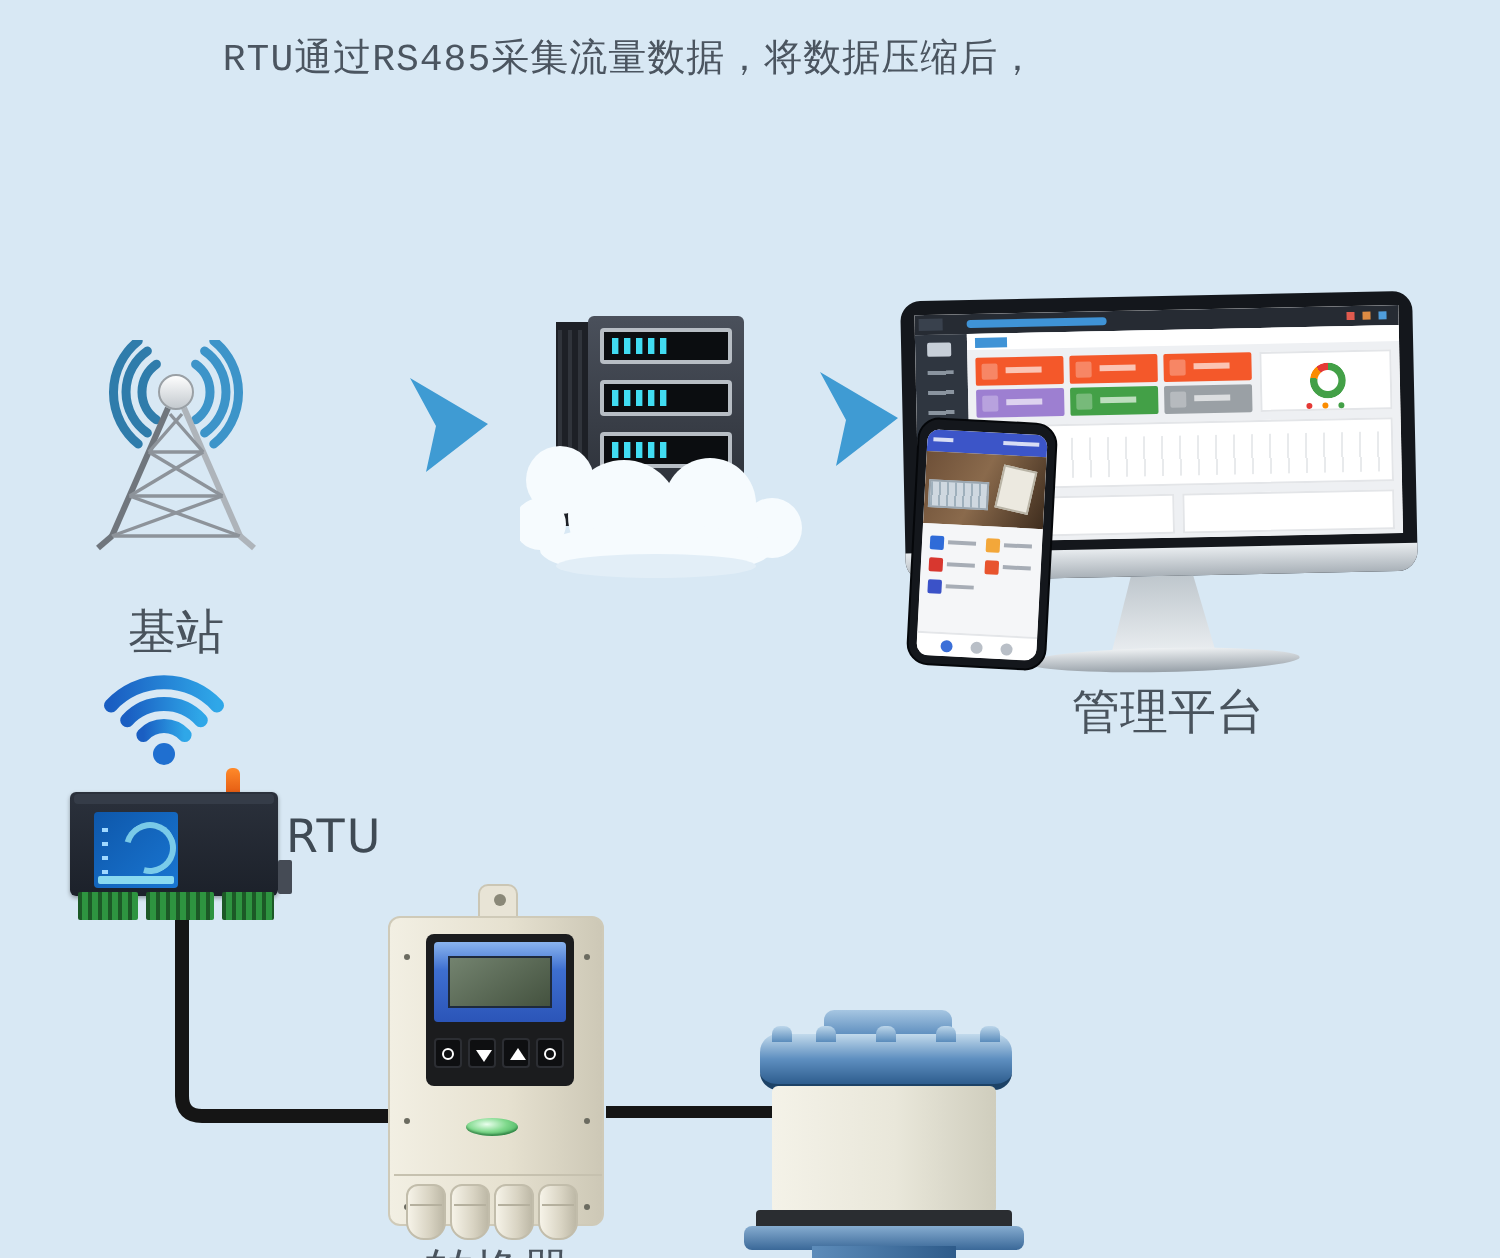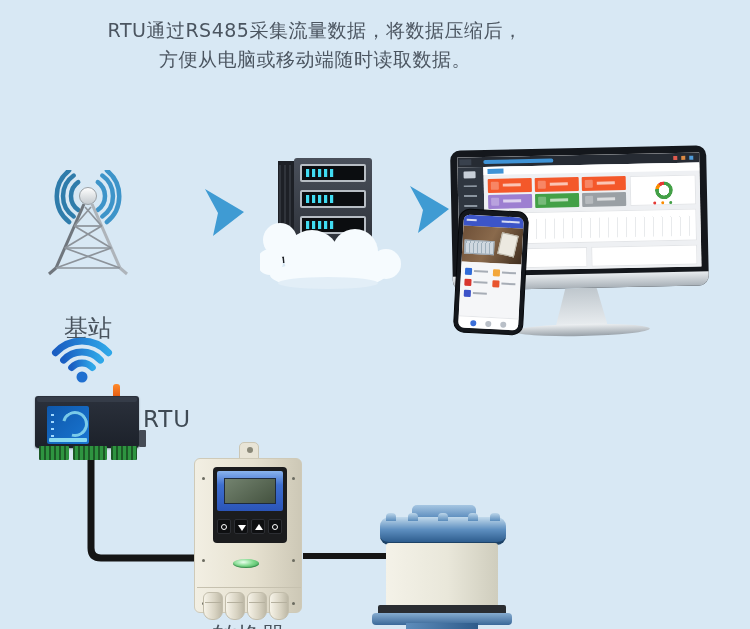--- a/index.html
+++ b/index.html
@@ -2,24 +2,24 @@
 <html><head>
 <meta charset="utf-8">
 <style>
   html,body{margin:0;padding:0;background:#d8e8f4;}
   *{box-sizing:border-box;}
   #canvas{position:relative;width:750px;height:629px;background:#d8e8f4;overflow:hidden;
           font-family:"DejaVu Sans",sans-serif;color:#4a545e;}
 
   
   #header{position:absolute;top:16px;left:0;width:630px;text-align:center;
-          font-size:19px;line-height:29px;color:#4b5560;letter-spacing:.5px;}
-
-  
-  .node-label{position:absolute;text-align:center;font-size:24px;color:#49535d;margin-top:12px;}
+          font-size:19px;line-height:29px;color:#4b5560;letter-spacing:.5px;font-family:Liberation Mono, monospace;}
+
+  
+  .node-label{position:absolute;text-align:center;font-size:24px;color:#49535d;}
   #lbl-base{left:28px;top:300px;width:120px;}
   #lbl-cloud{left:275px;top:303px;width:150px;}
   #lbl-mgmt{left:514px;top:340px;width:140px;}
   #lbl-rtu{position:absolute;left:143px;top:406px;font-size:23px;color:#3f4a54;letter-spacing:1px;}
   #lbl-conv{position:absolute;left:192px;top:620px;width:114px;text-align:center;font-size:24px;color:#49535d;}
 
   
   #tower{position:absolute;left:28px;top:170px;width:120px;height:108px;}
   #cloudsrv{position:absolute;left:260px;top:145px;width:150px;height:150px;}
   #arrow1{position:absolute;left:200px;top:186px;width:48px;height:52px;}
@@ -151,21 +151,20 @@
   .sn-col{position:absolute;left:34px;top:118px;width:72px;height:10px;
           background:linear-gradient(90deg,#5d8cba,#2e5b8a);}
 </style>
 </head>
 <body>
 
 <div id="canvas">
 
   <div id="header">
     <div>RTU通过RS485采集流量数据，将数据压缩后，</div>
-    <div>方便从电脑或移动端随时读取数据。</div>
   </div>
 
   <svg id="cables">
     <path d="M91,452 L91,548 Q91,558 101,558 L196,558" fill="none" stroke="#151515" stroke-width="7"></path>
     <path d="M303,556 L388,556" fill="none" stroke="#151515" stroke-width="6"></path>
   </svg>
 
   <svg id="tower" viewBox="0 0 120 108">
     <defs>
       <linearGradient id="ballG" x1="0" y1="0" x2="0" y2="1">
@@ -339,20 +338,21 @@
         <div class="p-item-ic" style="left:4px;top:28px;background:#3b52c8"></div>
         <div class="p-item-tx" style="left:13px;top:30px"></div>
       </div>
       <div class="p-nav">
         <i style="left:12px;background:#3b6fd8"></i>
         <i style="left:27px"></i>
         <i style="left:42px"></i>
       </div>
     </div>
   </div>
+  <div class="node-label" id="lbl-mgmt">管理平台</div>
 
   <svg id="wifi" viewBox="0 0 100 60">
     <defs>
       <linearGradient id="wifiG" x1="0" y1="0" x2="1" y2="0">
         <stop offset="0" stop-color="#1a5ec2"></stop>
           <stop offset="1" stop-color="#2fa7e8"></stop>
       </linearGradient>
     </defs>
     <g fill="none" stroke="url(#wifiG)" stroke-width="7" stroke-linecap="round">
       <path d="M23.5,24.7 A36,36 0 0 1 76.5,24.7"></path>

